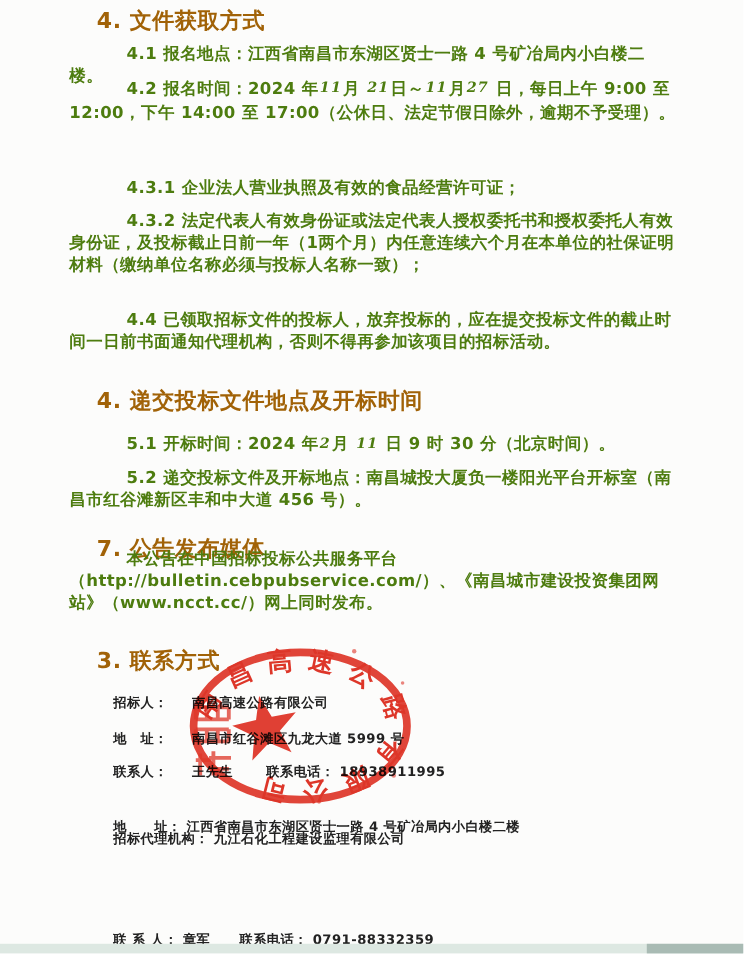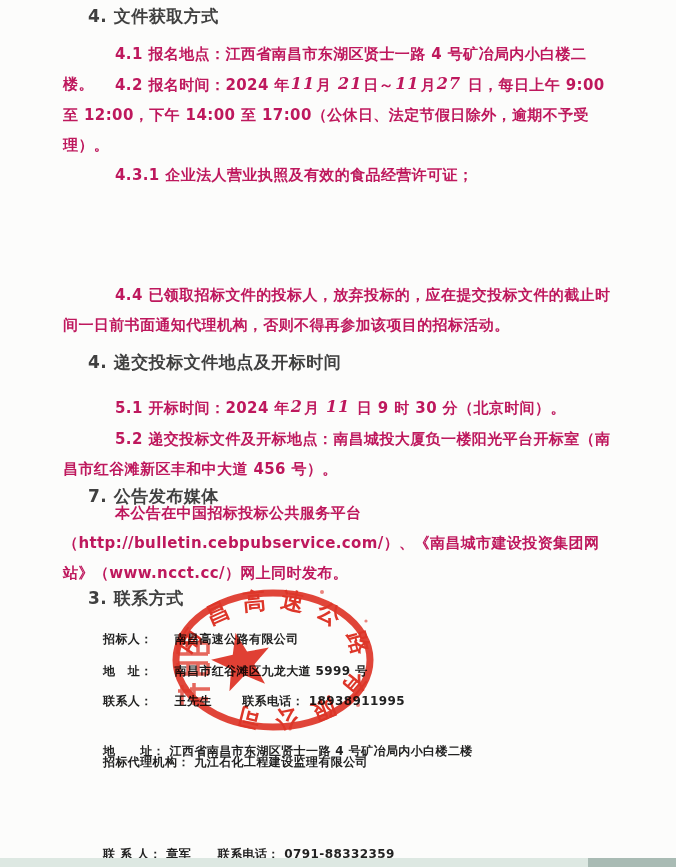--- a/index.html
+++ b/index.html
@@ -4,31 +4,31 @@
 <style>
   html,body {margin:0; padding:0; background:#ffffff;}
   .page {
     position:relative; width:676px; height:867px; overflow:hidden;
     background:#fcfcfb;
     font-family:"DejaVu Sans","Liberation Sans",sans-serif;
     color:#202020;
   }
   .h {
     position:absolute; left:88px; margin:0;
-    font-size:17px; font-weight:700; color:#404040; letter-spacing:0.5px;
+    font-size:20px; font-weight:700; color:#a16207; letter-spacing:0.5px;
     white-space:nowrap;
   }
   .para {
     position:absolute; left:63px; width:552px; margin:0;
-    font-size:15px; font-weight:600; line-height:30px; letter-spacing:0.4px;
-    text-indent:52px; color:#be185d;
+    font-size:15px; font-weight:600; line-height:20px; letter-spacing:0.4px;
+    text-indent:52px; color:#4d7c0f;
   }
   .hw {
     font-family:"DejaVu Serif","Liberation Serif",serif;
-    font-style:italic; font-weight:700; font-size:16px;
+    font-style:italic; font-weight:700; font-size:13px;
     letter-spacing:1px; padding:0 1px; position:relative; top:-1px;
   }
   .row {
     position:absolute; left:103px; width:512px; margin:0;
     font-size:12px; font-weight:600; line-height:20px; letter-spacing:0.4px;
     white-space:nowrap; color:#222;
   }
   .lbl {display:inline-block;}
   .w68 {width:67px;}
   .vw  {display:inline-block; width:63px;}
@@ -51,20 +51,21 @@
 
 <div class="page">
 
   <h2 class="h" style="top:5px">4. 文件获取方式</h2>
 
   <p class="para" style="top:39px">4.1 报名地点：江西省南昌市东湖区贤士一路 4 号矿冶局内小白楼二楼。</p>
 
   <p class="para" style="top:70px"><span>4.2 报名时间：2024 年</span><span class="hw">11</span><span>月 </span><span class="hw">21</span><span>日～</span><span class="hw">11</span><span>月</span><span class="hw">27</span><span> 日，每日上午 9:00 至 12:00，下午 14:00 至 17:00（公休日、法定节假日除外，逾期不予受理）。</span></p>
 
   <p class="para" style="top:160px">4.3.1 企业法人营业执照及有效的食品经营许可证；</p>
+  <p class="para" style="top:190px">4.3.2 法定代表人有效身份证或法定代表人授权委托书和授权委托人有效身份证，及投标截止日前一年（1两个月）内任意连续六个月在本单位的社保证明材料（缴纳单位名称必须与投标人名称一致）；</p>
   <p class="para" style="top:280px">4.4 已领取招标文件的投标人，放弃投标的，应在提交投标文件的截止时间一日前书面通知代理机构，否则不得再参加该项目的招标活动。</p>
 
   <h2 class="h" style="top:351px">4. 递交投标文件地点及开标时间</h2>
 
   <p class="para" style="top:393px"><span>5.1 开标时间：2024 年</span><span class="hw">2</span><span>月 </span><span class="hw">11</span><span> 日 9 时 30 分（北京时间）。</span></p>
 
   <p class="para" style="top:424px">5.2 递交投标文件及开标地点：南昌城投大厦负一楼阳光平台开标室（南昌市红谷滩新区丰和中大道 456 号）。</p>
 
   <h2 class="h" style="top:485px">7. 公告发布媒体</h2>
   <p class="para" style="top:498px">本公告在中国招标投标公共服务平台（http://bulletin.cebpubservice.com/）、《南昌城市建设投资集团网站》（www.ncct.cc/）网上同时发布。</p>

